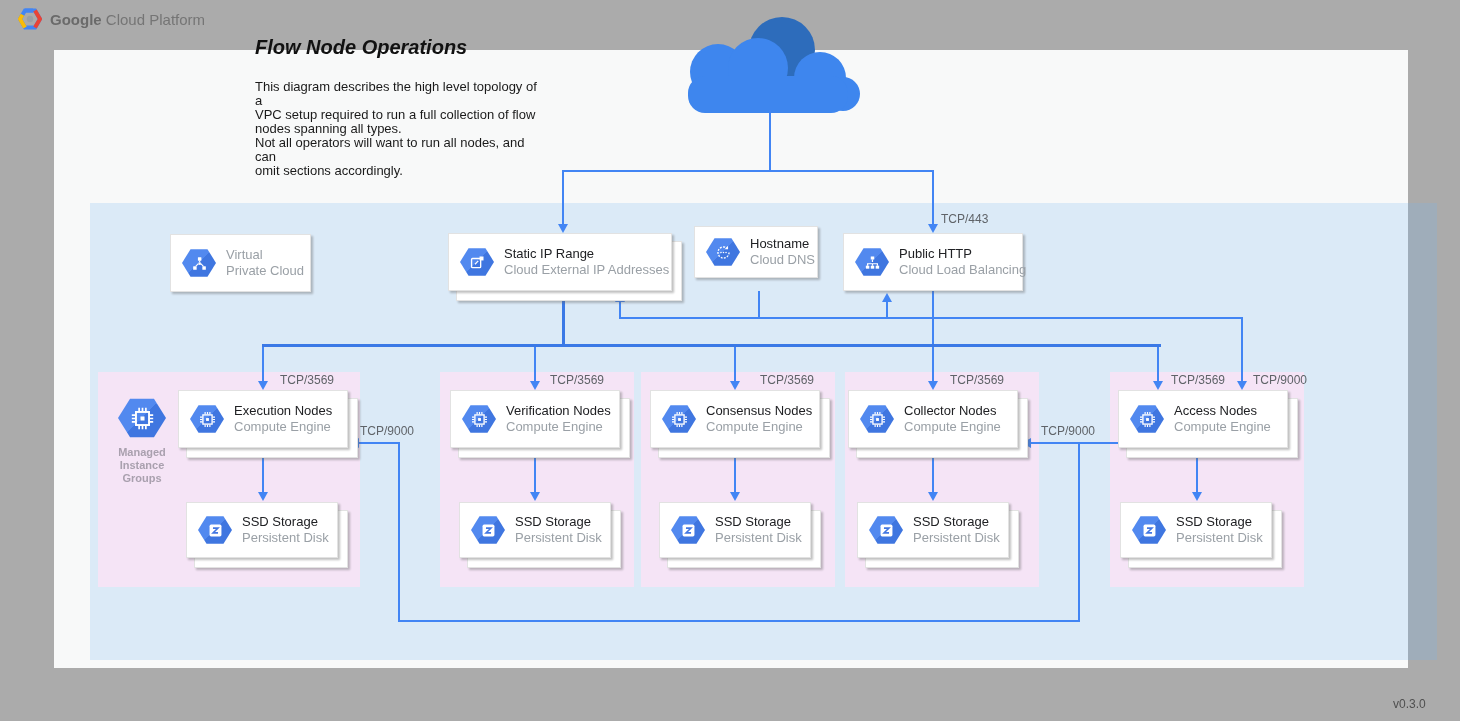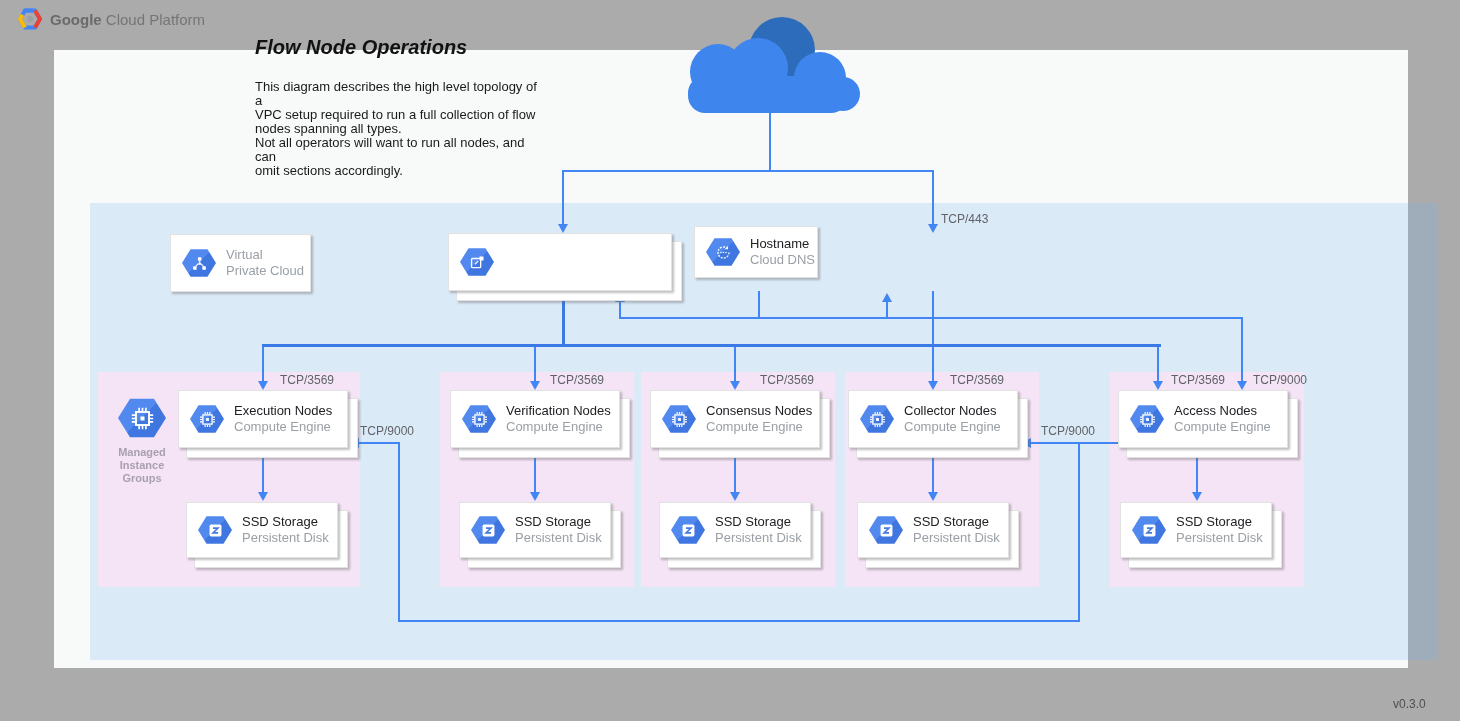--- a/index.html
+++ b/index.html
@@ -155,20 +155,24 @@
   <div class="stack" style="left:448px;top:233px;width:224px;height:58px;">
     <div class="ghost"></div>
     <div class="front">
       <div class="hx">
         <svg viewBox="0 0 24 24">
             <rect x="4.5" y="7" width="11.5" height="11.5" rx="1.2" fill="none" stroke="#fff" stroke-width="1.7"></rect>
             <rect x="14.6" y="4.4" width="5" height="5" fill="#fff"></rect>
             <path d="M8.8 14.2l4.2-4.2" stroke="#fff" stroke-width="1.6"></path>
           </svg>
       </div>
+      <div>
+          <div class="ct">Static IP Range</div>
+           <div class="cs">Cloud External IP Addresses</div>
+        </div>
     </div>
   </div>
 
   <div class="stack" style="left:694px;top:226px;width:124px;height:52px;">
     <div class="front">
       <div class="hx">
         <svg viewBox="0 0 24 24">
             <path d="M19 12a7 7 0 1 1-2.1-5" fill="none" stroke="#fff" stroke-width="1.7" stroke-dasharray="2.4 1.6"></path>
             <path d="M17.8 3.4v4.4h-4.4z" fill="#fff"></path>
             <circle cx="8.8" cy="12" r="1" fill="#fff"></circle>
@@ -176,20 +180,39 @@
             <circle cx="15.2" cy="12" r="1" fill="#fff"></circle>
           </svg>
       </div>
       <div>
           <div class="ct">Hostname</div>
            <div class="cs">Cloud DNS</div>
         </div>
     </div>
   </div>
 
+  <div class="stack" style="left:843px;top:233px;width:180px;height:58px;">
+    <div class="front">
+      <div class="hx">
+        <svg viewBox="0 0 24 24">
+            <rect x="9.8" y="4.4" width="4.4" height="3.8" fill="#fff"></rect>
+            <path d="M12 8.2v3.2M5.8 16v-2.4h12.4V16M12 13.6V16" stroke="#fff" stroke-width="1.5" fill="none"></path>
+            <g fill="#fff">
+              <rect x="3.6" y="16" width="4.4" height="3.8"></rect>
+              <rect x="9.8" y="16" width="4.4" height="3.8"></rect>
+              <rect x="16" y="16" width="4.4" height="3.8"></rect>
+            </g>
+          </svg>
+      </div>
+      <div>
+          <div class="ct">Public HTTP</div>
+           <div class="cs">Cloud Load Balancing</div>
+        </div>
+    </div>
+  </div>
 
   <div class="group" style="left:98px;width:262px;"></div>
   <div class="group" style="left:440px;width:194px;"></div>
   <div class="group" style="left:641px;width:194px;"></div>
   <div class="group" style="left:845px;width:194px;"></div>
   <div class="group" style="left:1110px;width:194px;"></div>
 
   <div class="hx big abs" style="left:118px;top:397px;z-index:4;">
     <svg viewBox="0 0 24 24">
         <path d="M9 2.5v3M12 2.5v3M15 2.5v3M9 18.5v3M12 18.5v3M15 18.5v3M2.5 9h3M2.5 12h3M2.5 15h3M18.5 9h3M18.5 12h3M18.5 15h3" stroke="#fff" stroke-width="1.5"></path>

